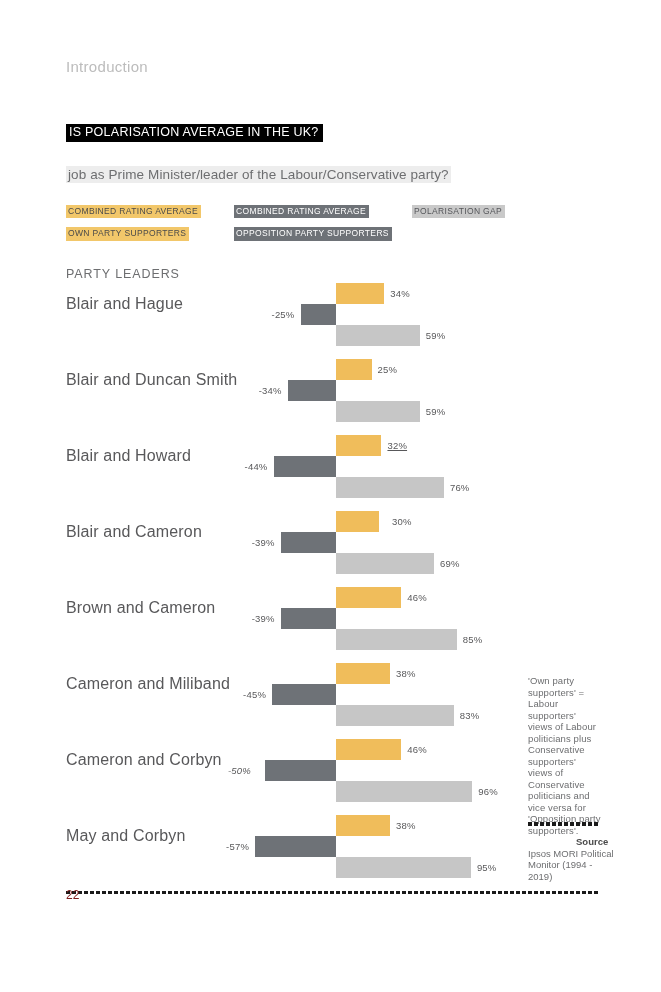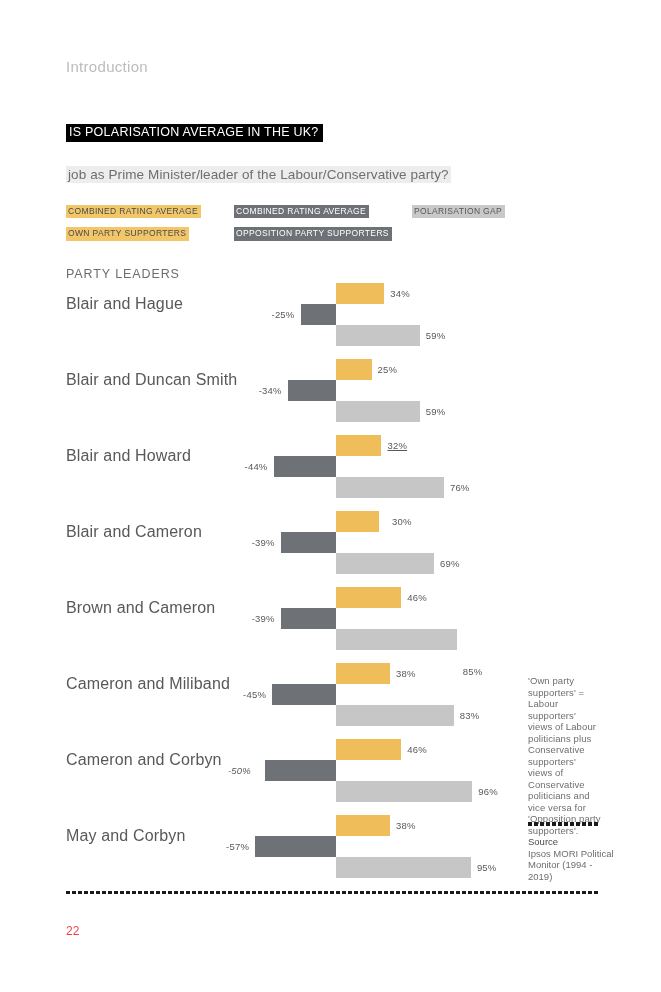--- a/index.html
+++ b/index.html
@@ -185,43 +185,44 @@
   #source-block {
     position: absolute;
     left: 528px;
     top: 836px;
     width: 90px;
     font-size: 9.5px;
     line-height: 11.5px;
     color: #6d6e70;
   }
   #source-heading {
-    font-weight: normal;
+    font-weight: bold;
     color: #4a4a4a;
+    margin-left: 48px;
   }
 
   
   #footer-rule {
     position: absolute;
     left: 66px;
     top: 891px;
     width: 532px;
     height: 3px;
     background-image: repeating-linear-gradient(
       to right,
       #1a1a1a 0px, #1a1a1a 4px,
       rgba(0,0,0,0) 4px, rgba(0,0,0,0) 6px
     );
   }
   #page-number {
     position: absolute;
     left: 66px;
-    top: 924px;
+    top: 888px;
     font-size: 12px;
-    color: #ef4444;
+    color: #7f1d1d;
   }
 </style>
 </head>
 <body>
 
 <div id="running-head">Introduction</div>
 
 <div id="title-block">
   <div id="chart-title">IS POLARISATION AVERAGE IN THE UK?</div>
   <div id="chart-question">
@@ -301,21 +302,21 @@
       </div>
     </div>
     <div class="chart-row">
       <div class="row-label">Brown and Cameron</div>
       <div class="bars">
         <div class="bar bar-own" style="left: 336px; width: 65.32px; background: rgb(240, 189, 91);"></div>
         <div class="bar-value val-own" style="left: 407.32px;">46%</div>
         <div class="bar bar-opp" style="left: 280.62px; width: 55.38px; background: rgb(110, 114, 119);"></div>
         <div class="bar-value val-opp" style="left: 248.62px; width: 26px; text-align: right;">-39%</div>
         <div class="bar bar-gap" style="left: 336px; width: 120.7px; background: rgb(198, 198, 198);"></div>
-        <div class="bar-value val-gap" style="left: 462.7px; margin-top: 32px;">85%</div>
+        <div class="bar-value val-gap" style="left: 462.7px;">85%</div>
       </div>
     </div>
     <div class="chart-row">
       <div class="row-label">Cameron and Miliband</div>
       <div class="bars">
         <div class="bar bar-own" style="left: 336px; width: 53.96px; background: rgb(240, 189, 91);"></div>
         <div class="bar-value val-own" style="left: 395.96px;">38%</div>
         <div class="bar bar-opp" style="left: 272.1px; width: 63.9px; background: rgb(110, 114, 119);"></div>
         <div class="bar-value val-opp" style="left: 240.1px; width: 26px; text-align: right;">-45%</div>
         <div class="bar bar-gap" style="left: 336px; width: 117.86px; background: rgb(198, 198, 198);"></div>

